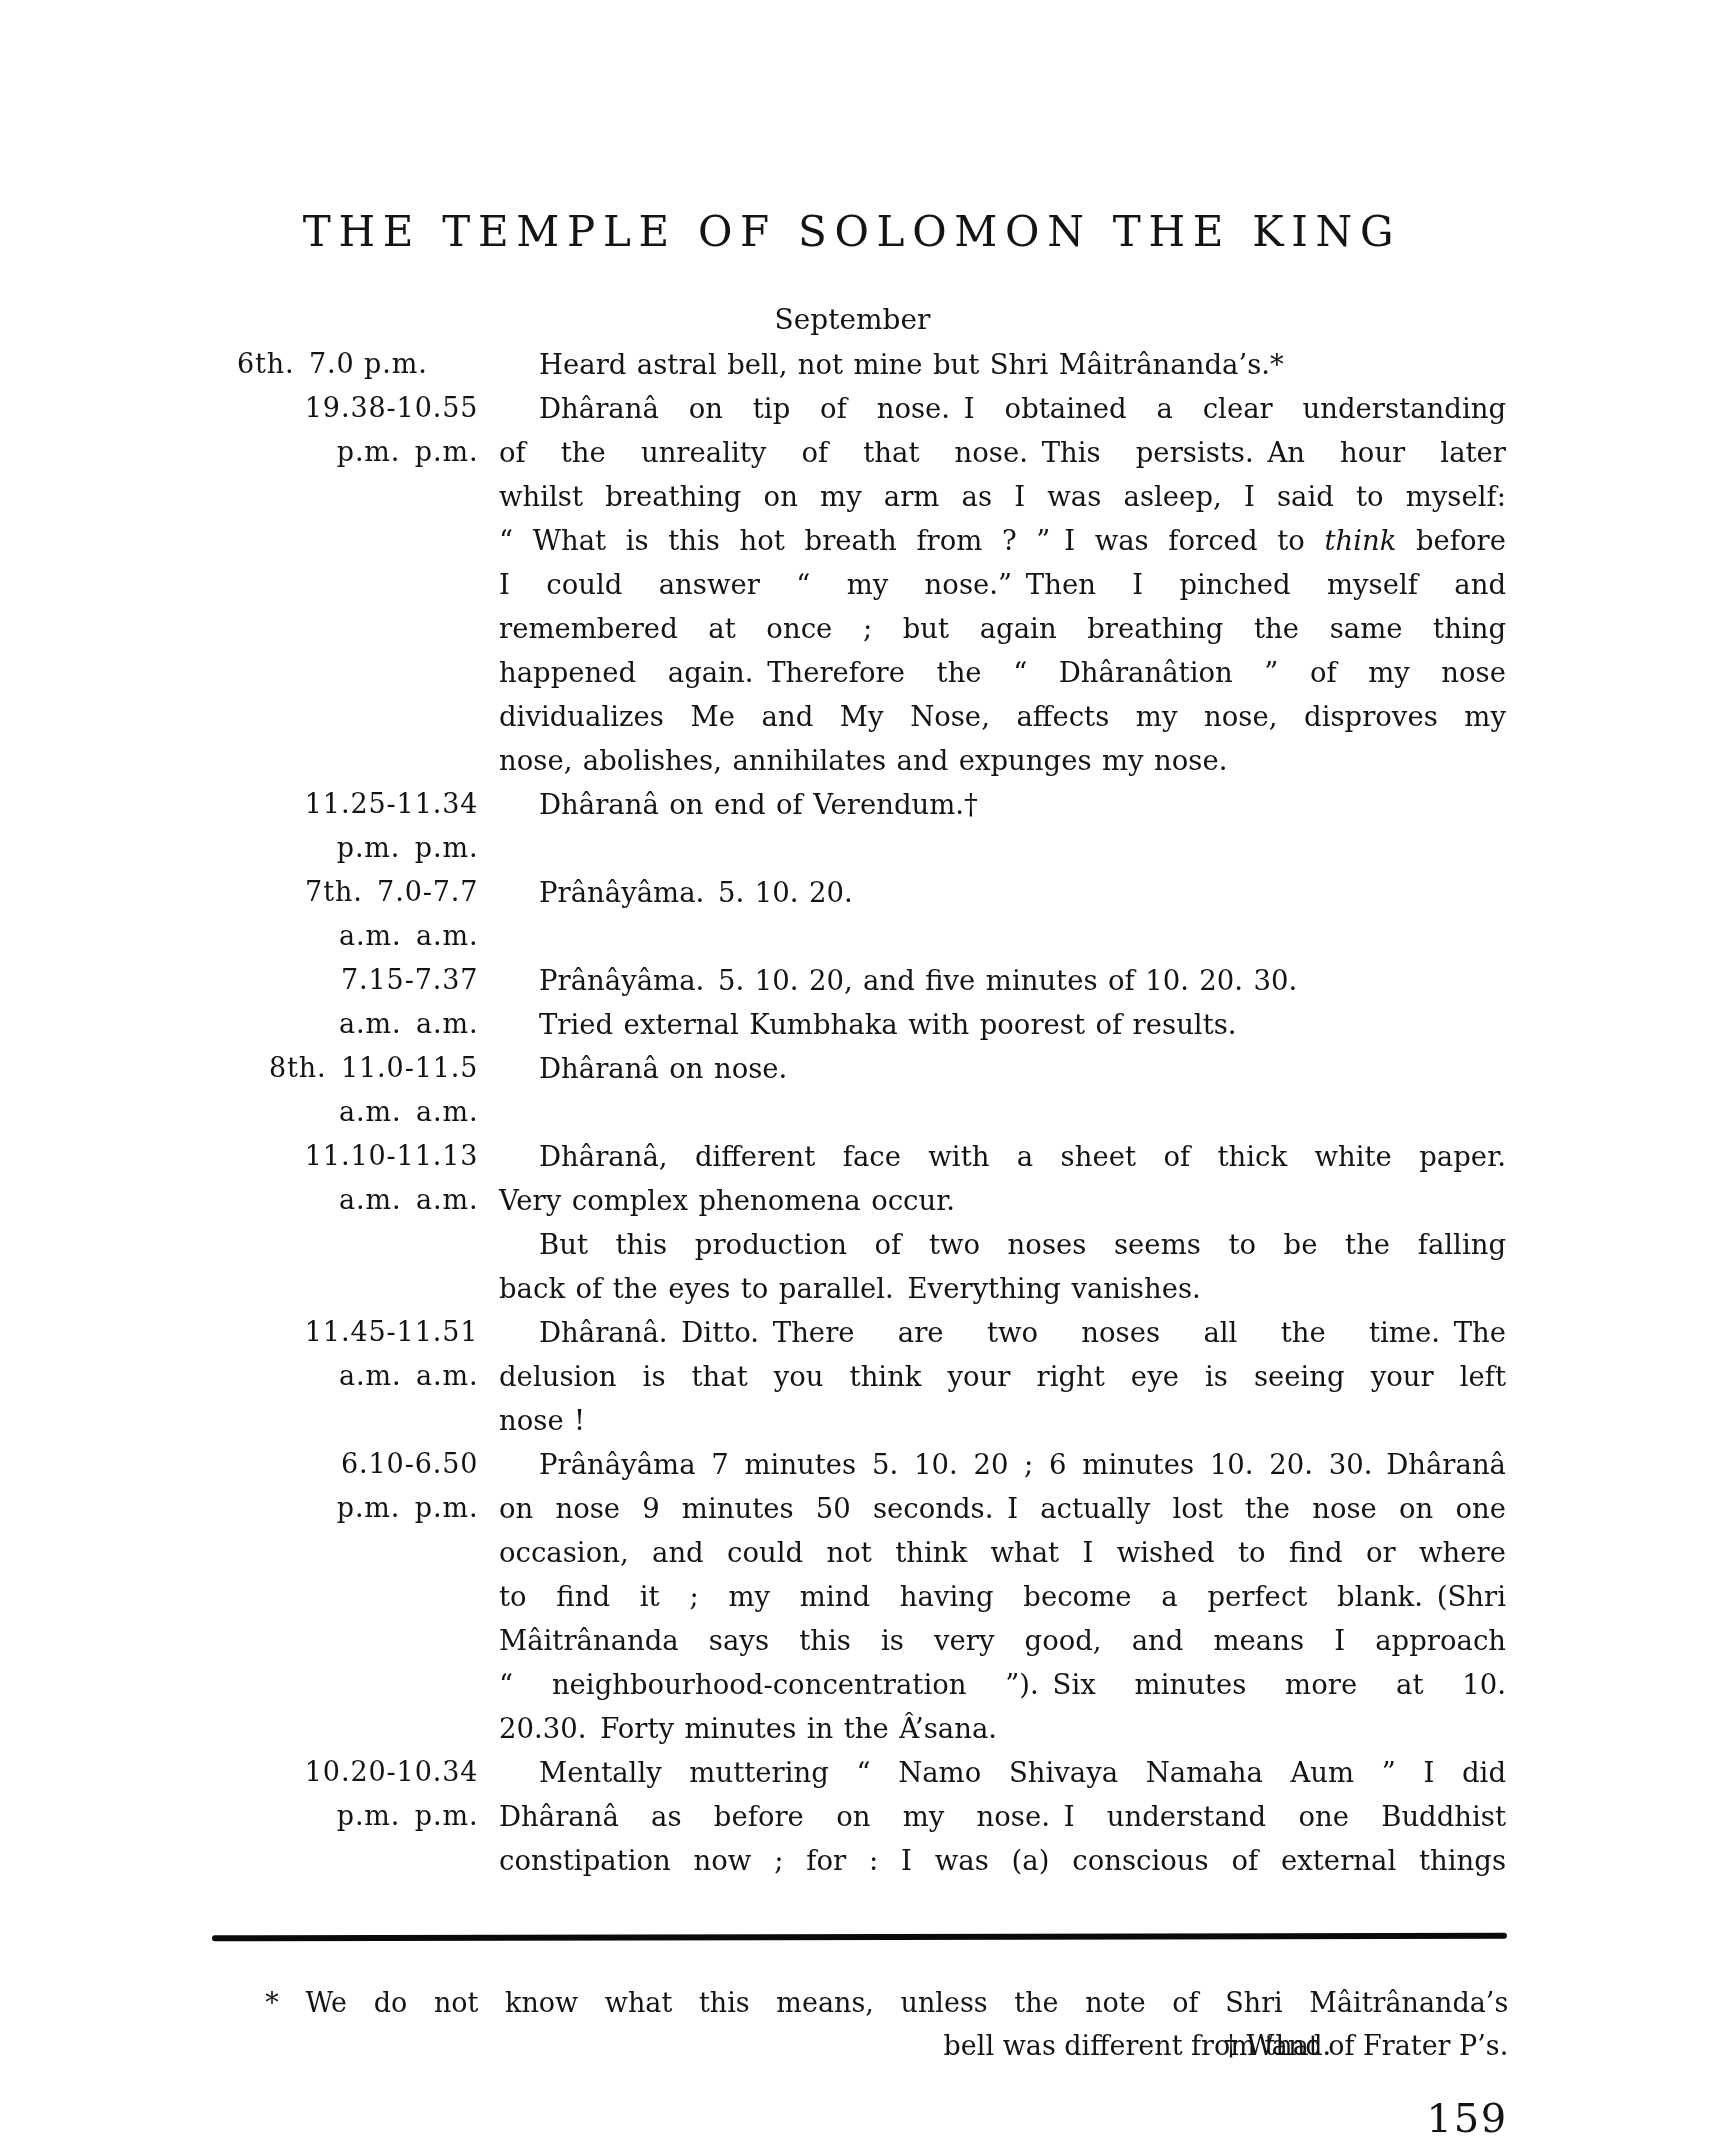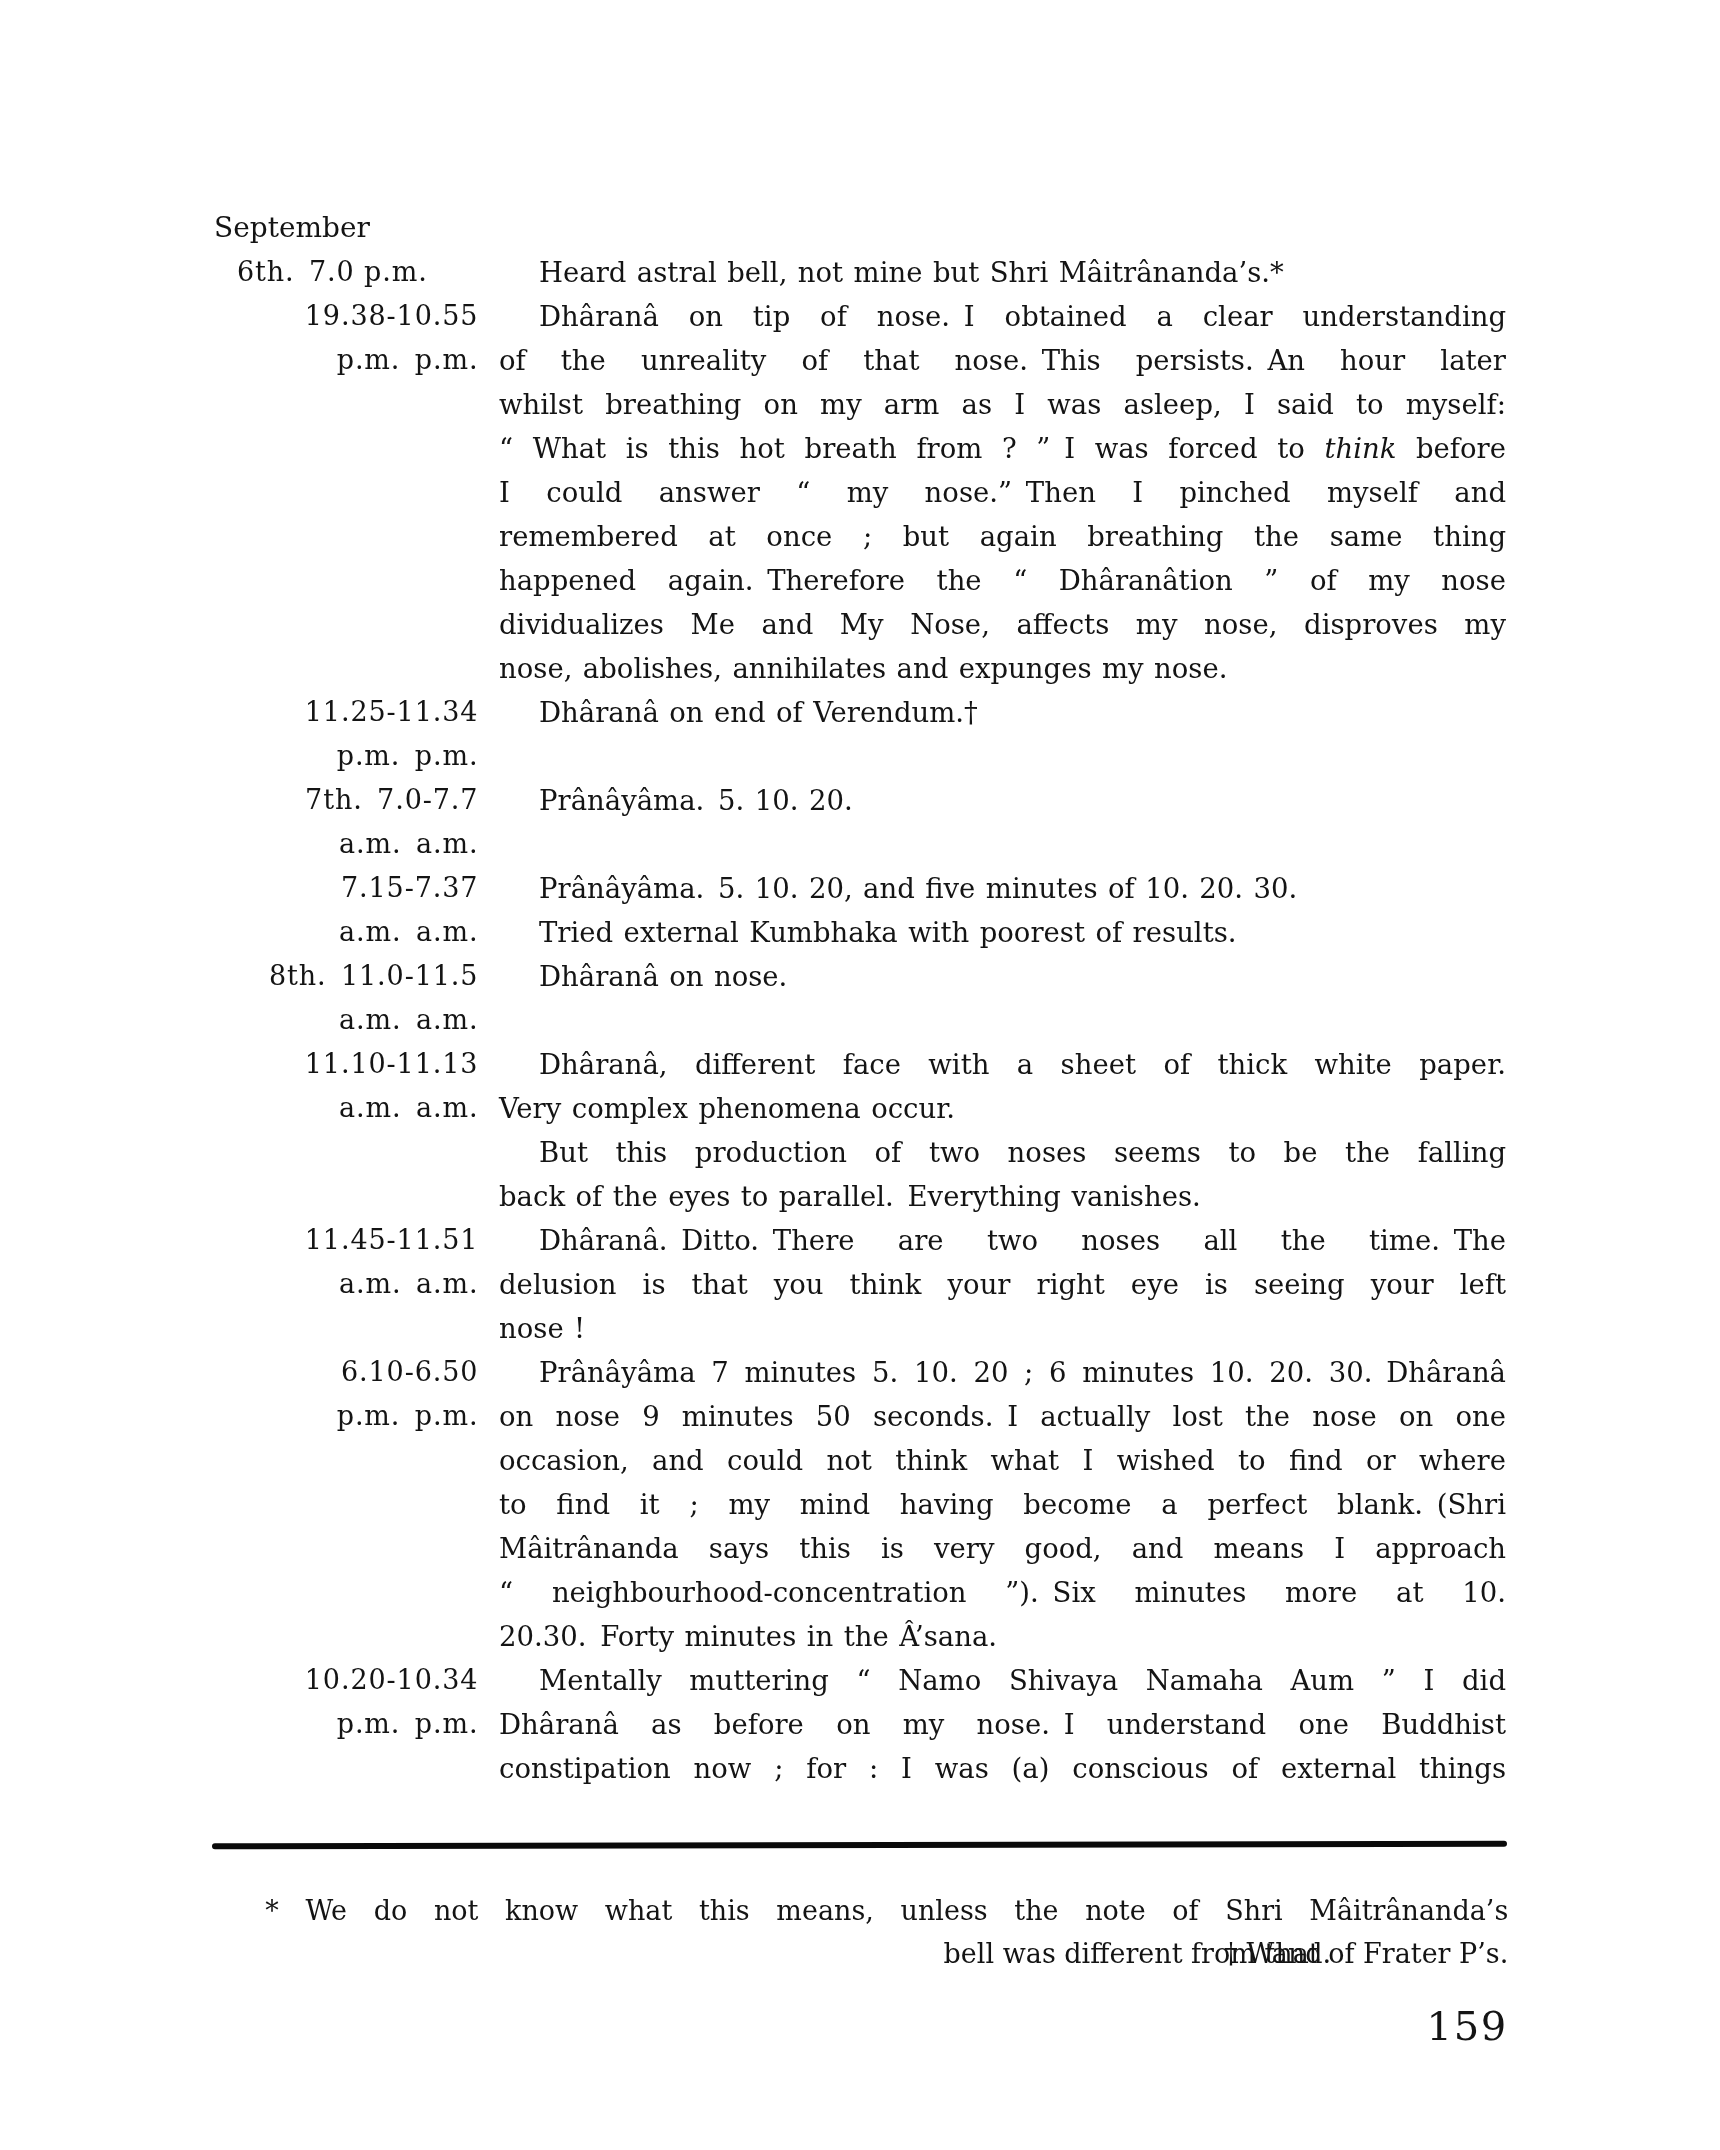--- a/index.html
+++ b/index.html
@@ -27,21 +27,22 @@
     font-size: 42px;
     line-height: 51px;
     letter-spacing: 7.7px;
     white-space: nowrap;
     margin: 0 0 41px 0;
     font-weight: normal;
   }
   .month-heading {
     font-size: 28px;
     line-height: 44px;
-    margin-left: 18px;
+    margin-left: 1px;
+    text-align: center;
   }
   .entries { }
   .entry {
     display: grid;
     grid-template-columns: 303px 1007px;
   }
   .labels {
     font-size: 27px;
     line-height: 44px;
     letter-spacing: 0.9px;
@@ -107,20 +108,21 @@
     text-align: right;
     font-size: 40px;
     line-height: 43px;
     letter-spacing: 1.7px;
   }
 </style>
 </head>
 <body>
 
 <div class="page">
+  <h1 class="page-title">THE TEMPLE OF SOLOMON THE KING</h1>
 
   <div class="month-heading">September</div>
 
   <div class="entries">
       <div class="entry">
         <div class="labels">
           <div class="lab left">6th. 7.0 p.m.</div>
         </div>
         <div class="body-col">
           <div class="line indent noj">Heard astral bell, not mine but Shri Mâitrânanda’s.*</div>

